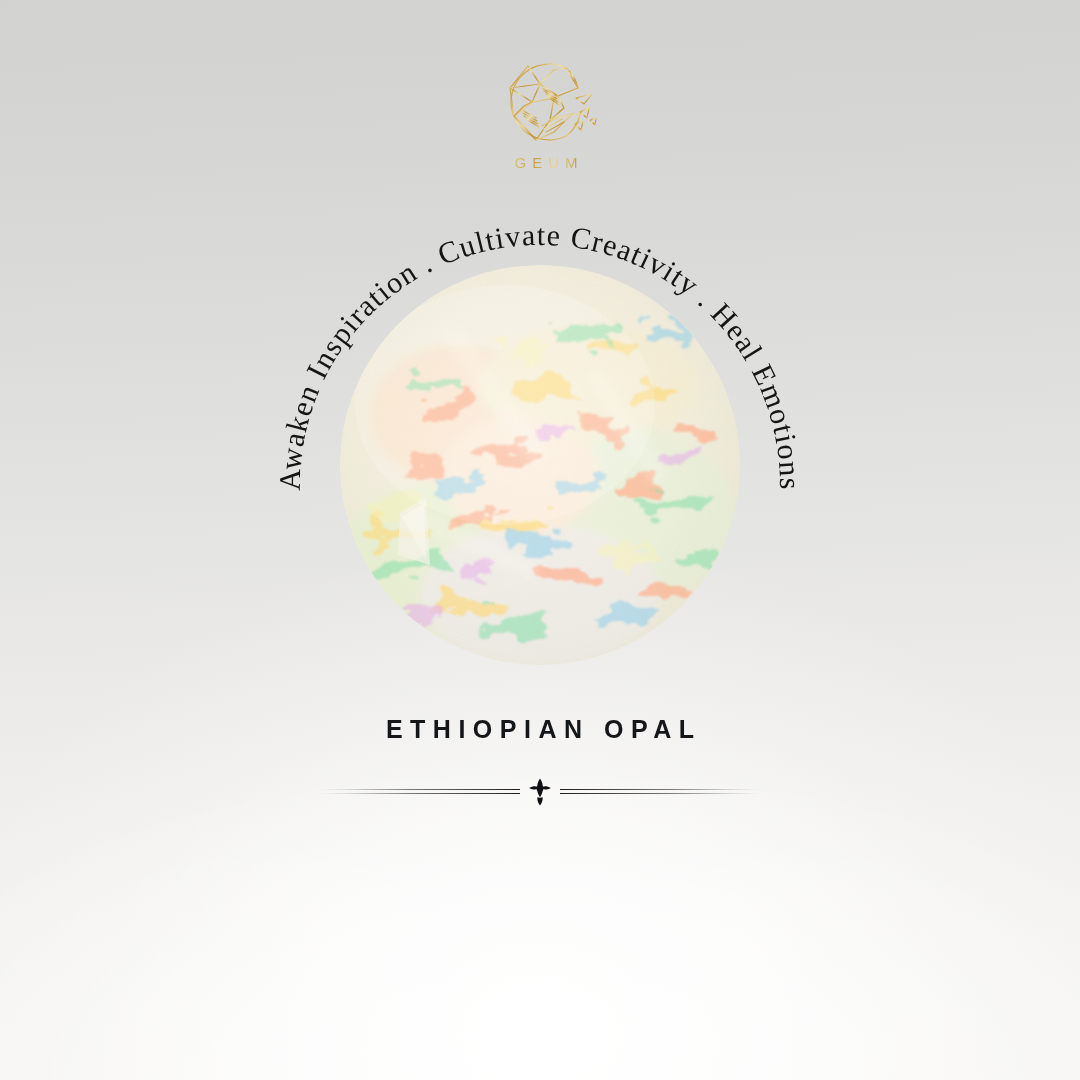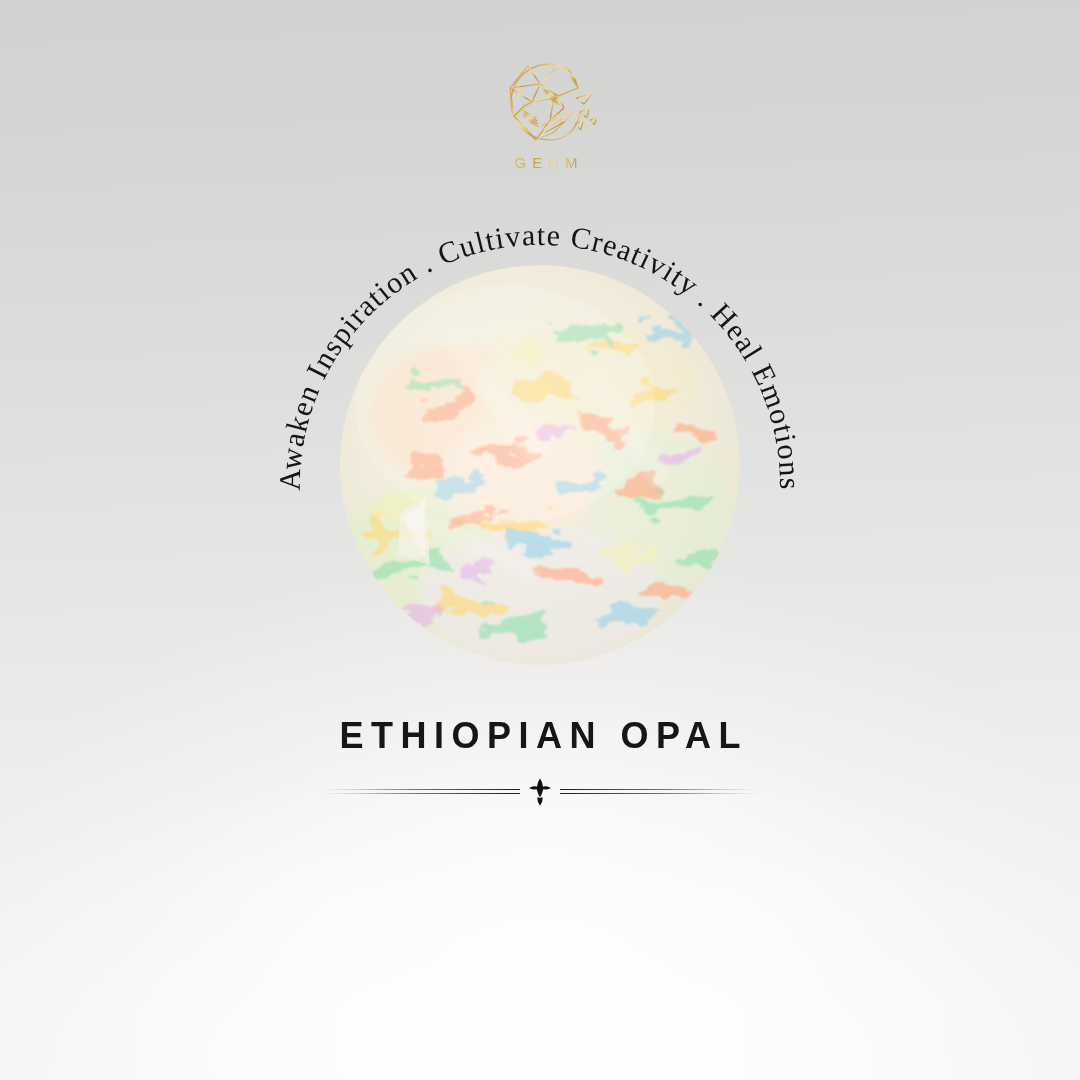--- a/index.html
+++ b/index.html
@@ -115,21 +115,21 @@
   }
 
   
   .title {
     position: absolute;
     left: 0; right: 0;
     top: 715px;
     text-align: center;
     font-family: "Liberation Sans", sans-serif;
     font-weight: 700;
-    font-size: 36px;
+    font-size: 25px;
     letter-spacing: 7.5px;
     color: #15161a;
     text-indent: 7.5px;
   }
 
   
   .divider {
     position: absolute;
     left: 50%;
     top: 775px;

